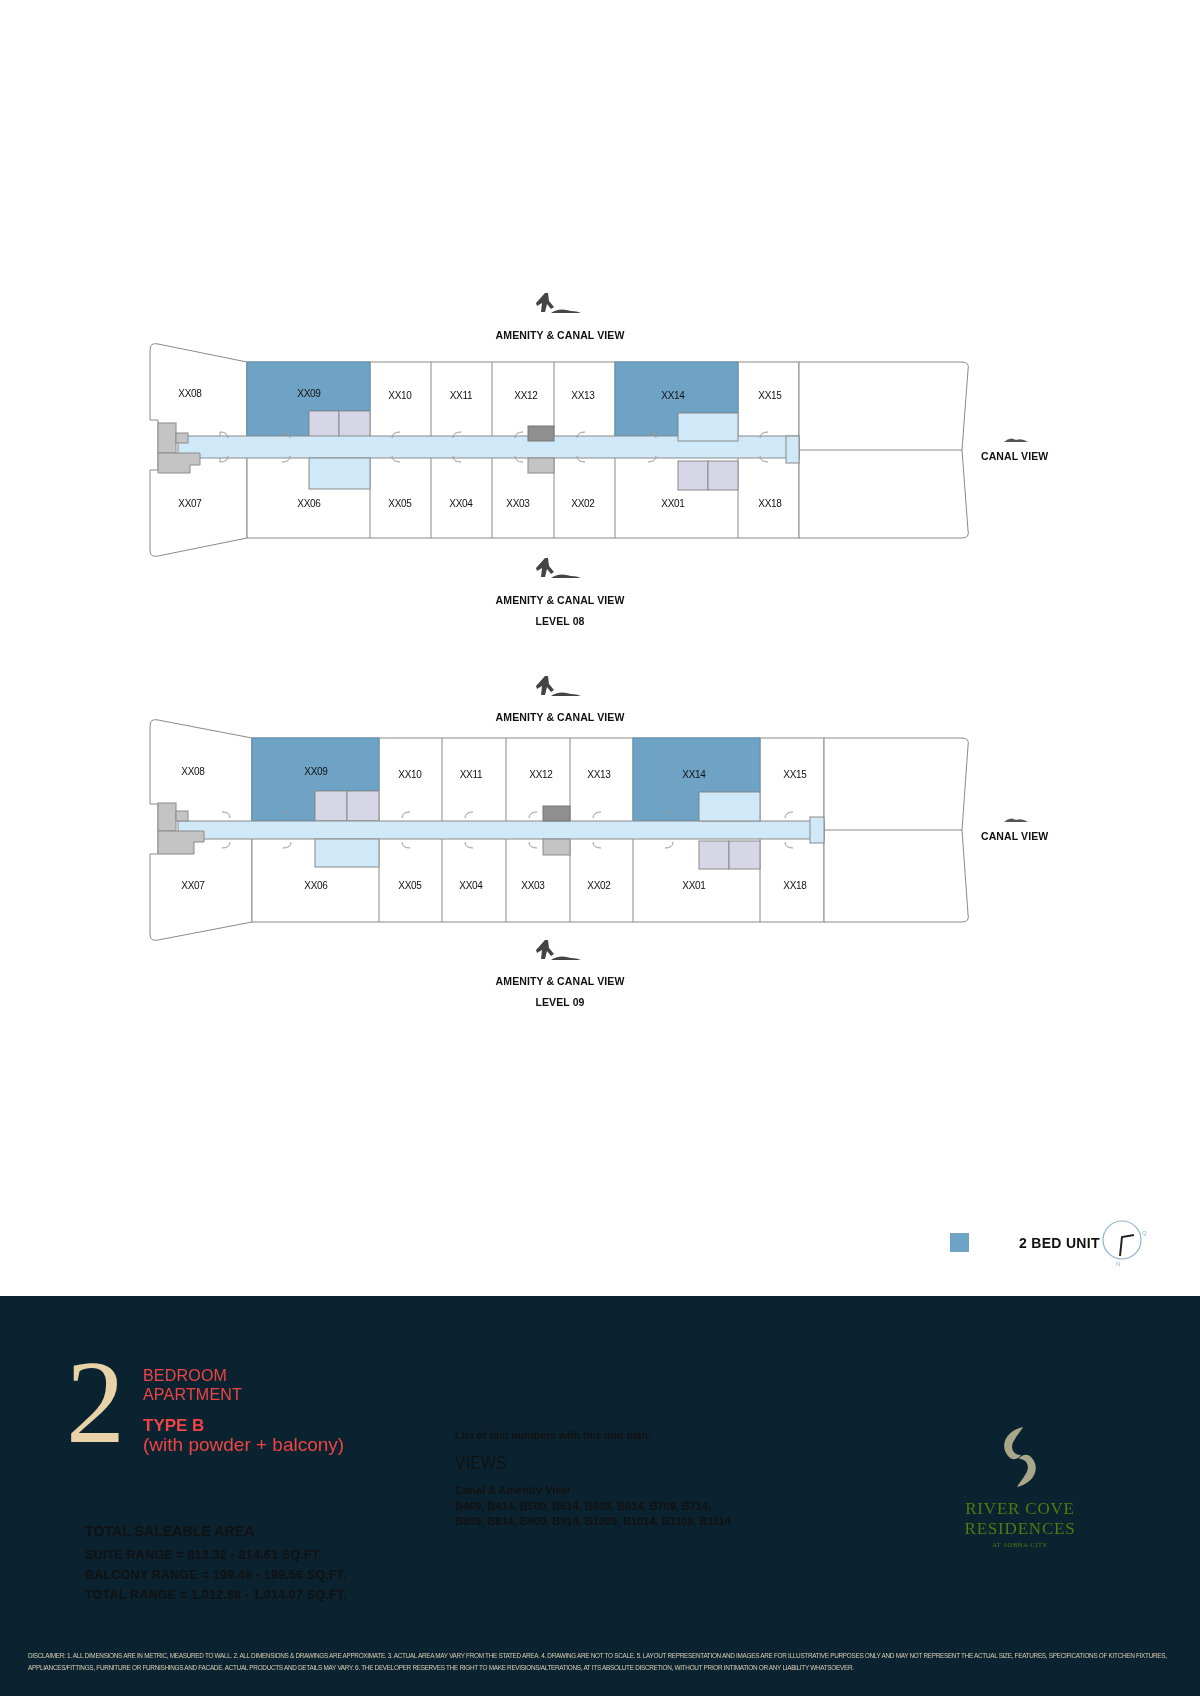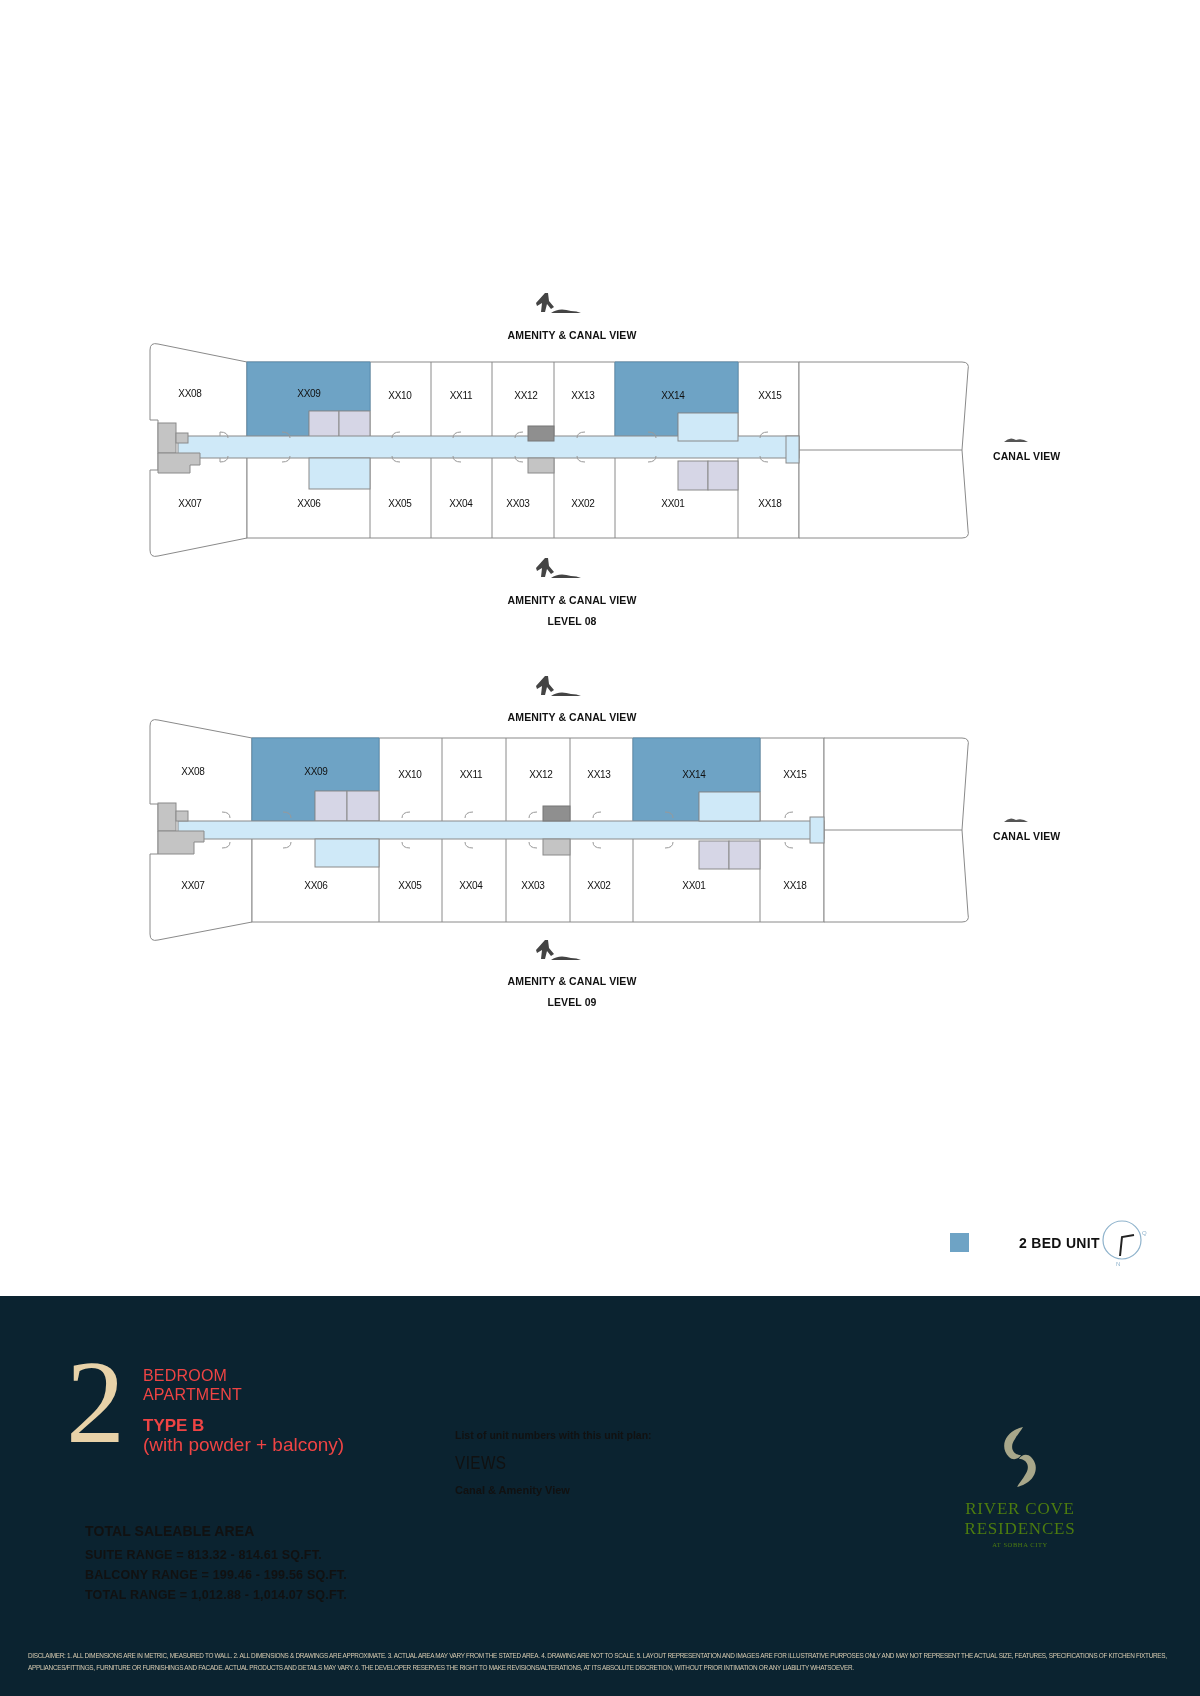--- a/index.html
+++ b/index.html
@@ -2,21 +2,21 @@
 <html><head>
 <meta charset="utf-8">
 <style>
   html, body { margin: 0; padding: 0; }
   body {
     width: 1200px; height: 1696px; background: #ffffff; position: relative;
     font-family: "Liberation Sans", "DejaVu Sans", sans-serif; color: #111; overflow: hidden;
   }
   .plan { position: absolute; left: 0; width: 1200px; }
   .plan svg { position: absolute; left: 0; top: 0; }
-  .label-bold { position: absolute; font-weight: bold; font-size: 10.5px; letter-spacing: 0.1px; color: #111; white-space: nowrap; margin-left: 12px; }
+  .label-bold { position: absolute; font-weight: bold; font-size: 10.5px; letter-spacing: 0.1px; color: #111; white-space: nowrap; }
   .center-x { transform: translateX(-50%); text-align: center; }
   .unit-label { position: absolute; font-size: 10px; color: #111; transform: translate(-50%, -50%); white-space: nowrap; letter-spacing: -0.3px; }
 
   .legend { position: absolute; left: 950px; top: 1233px; display: flex; align-items: center; }
   .legend-swatch { width: 19px; height: 19px; background: #6ea3c5; margin-right: 16px; }
   .legend-text { font-size: 14px; font-weight: bold; letter-spacing: 0.3px; margin-left: 34px; }
   .compass { position: absolute; left: 1100px; top: 1218px; }
 
   .footer { position: absolute; left: 0; top: 1296px; width: 1200px; height: 400px; background: #0b2330; color: #e8d9bd; }
   .big-two { position: absolute; left: 66px; top: 1348px; font-family: "Liberation Serif", "DejaVu Serif", serif; font-size: 118px; line-height: 110px; color: #e8d2a8; }
@@ -253,20 +253,24 @@
   <div class="area-title">TOTAL SALEABLE AREA</div>
   <div class="area-row">SUITE RANGE = 813.32 - 814.61 SQ.FT.</div>
   <div class="area-row">BALCONY RANGE = 199.46 - 199.56 SQ.FT.</div>
   <div class="area-row">TOTAL RANGE = 1,012.88 - 1,014.07 SQ.FT.</div>
 </div>
 
 <div class="units">
   <div class="units-caption">List of unit numbers with this unit plan:</div>
   <div class="units-views">VIEWS</div>
   <div class="units-viewname">Canal &amp; Amenity View</div>
+  <div class="units-list">
+    <div>B409, B414, B509, B514, B609, B614, B709, B714,</div>
+    <div>B809, B814, B909, B914, B1009, B1014, B1109, B1114</div>
+  </div>
 </div>
 
 <div class="brand">
   <svg width="50" height="64" viewBox="0 0 50 64">
     <path d="M28 2 C10 6 4 22 14 32 C18 36 24 34 26 30 C18 30 14 22 20 14 C22 10 26 6 28 2 Z" fill="#a8a78a"></path>
     <path d="M22 62 C40 58 46 42 36 32 C32 28 26 30 24 34 C32 34 36 42 30 50 C28 54 24 58 22 62 Z" fill="#a8a78a"></path>
   </svg>
   <div class="brand-name">RIVER COVE RESIDENCES</div>
   <div class="brand-sub">AT SOBHA CITY</div>
 </div>

